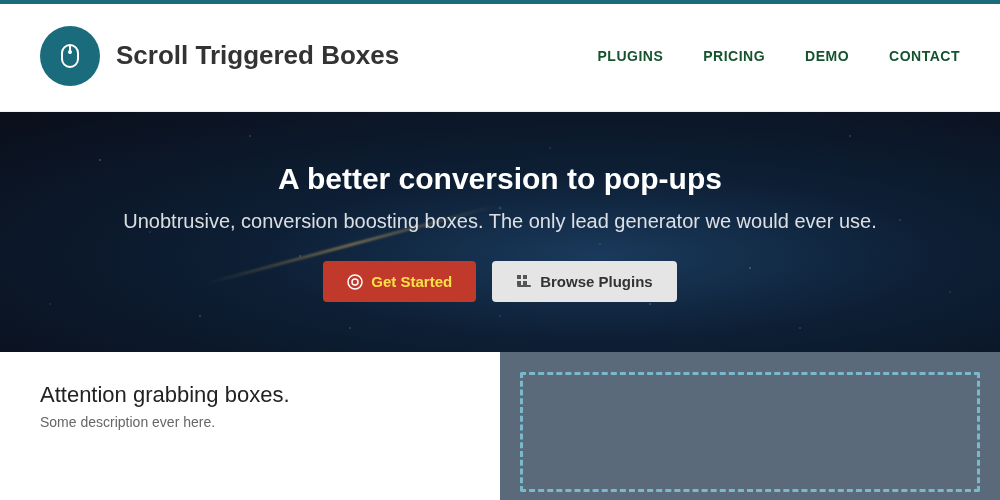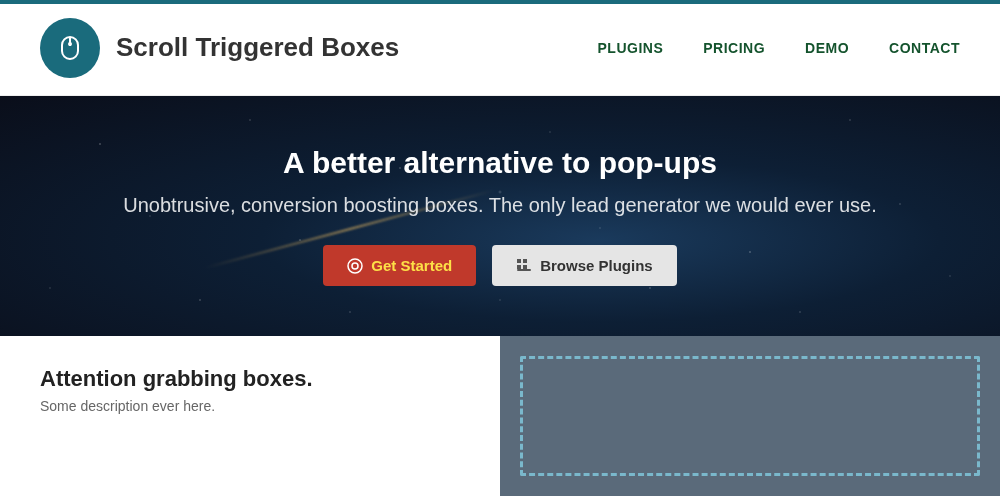--- a/index.html
+++ b/index.html
@@ -4,21 +4,21 @@
   <style>
     * { margin: 0; padding: 0; box-sizing: border-box; }
     body { font-family: 'Segoe UI', Arial, sans-serif; width: 1000px; height: 500px; overflow: hidden; background: #fff; }
 
     
     .header {
       display: flex;
       align-items: center;
       justify-content: space-between;
       padding: 8px 40px;
-      height: 96px;
+      height: 112px;
       background: #fff;
       border-bottom: 1px solid #eee;
     }
     .logo-area {
       display: flex;
       align-items: center;
       gap: 16px;
     }
     .logo-icon {
       width: 60px;
@@ -160,21 +160,21 @@
       display: flex;
       height: 160px;
       background: #fff;
     }
     .below-left {
       flex: 1;
       padding: 30px 40px;
     }
     .below-left-title {
       font-size: 22px;
-      font-weight: 700;
+      font-weight: 400;
       color: #222;
       margin-bottom: 6px;
     }
     .below-left-subtitle {
       font-size: 14px;
       color: #666;
     }
     .below-right {
       width: 500px;
       background: #5a6a7a;
@@ -221,21 +221,21 @@
     <a class="nav-item">DEMO</a>
     <a class="nav-item">CONTACT</a>
   </nav>
 </header>
 
 <div class="teal-bar"></div>
 
 <section class="hero">
   <div class="hero-bg"></div>
   <div class="hero-content">
-    <h1 class="hero-title">A better alternative to pop-ups</h1>
+    <h1 class="hero-title">A better conversion to pop-ups</h1>
     <p class="hero-subtitle">Unobtrusive, conversion boosting boxes. The only lead generator we would ever use.</p>
     <div class="hero-buttons">
       <button class="btn-get-started">
 
         <svg width="16" height="16" viewBox="0 0 16 16" fill="none">
           <circle cx="8" cy="8" r="7" stroke="white" stroke-width="1.5"></circle>
           <circle cx="8" cy="8" r="3" stroke="white" stroke-width="1.5"></circle>
         </svg>
         <span>Get Started</span>
       </button>

